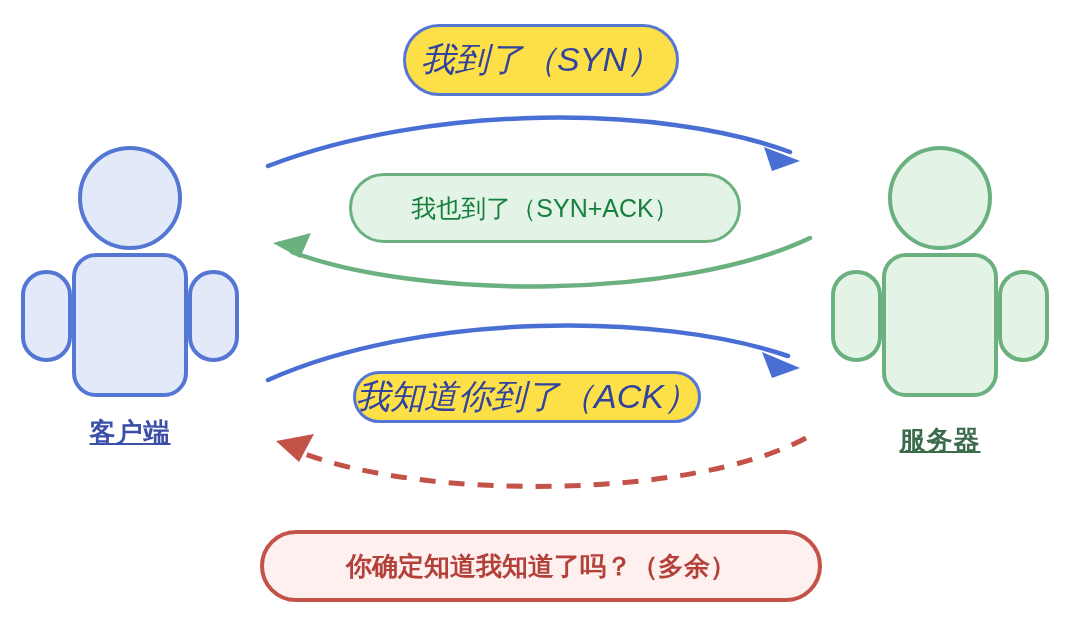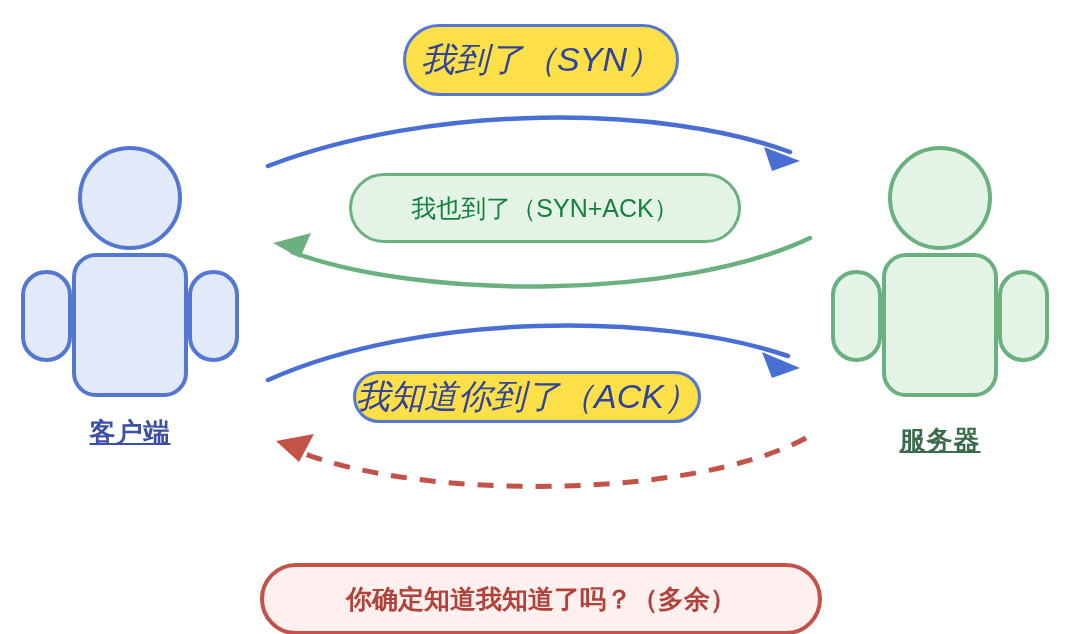--- a/index.html
+++ b/index.html
@@ -67,21 +67,20 @@
     font-size: 25px;
     border-radius: 40px;
   }
   .bubble-red {
     background: #fdf0ee;
     border: 4px solid #c35248;
     color: #b4403a;
     font-size: 26px;
     font-weight: bold;
     border-radius: 40px;
-    margin-top: 33px;
   }
   #bubble-syn      { left: 403px; top: 24px;  width: 276px; height: 72px; }
   #bubble-synack   { left: 349px; top: 173px; width: 392px; height: 70px; }
   #bubble-ack      { left: 353px; top: 371px; width: 348px; height: 52px; }
   #bubble-redundant{ left: 260px; top: 530px; width: 562px; height: 72px; }
 </style>
 </head>
 <body>
 
 <div id="stage">

